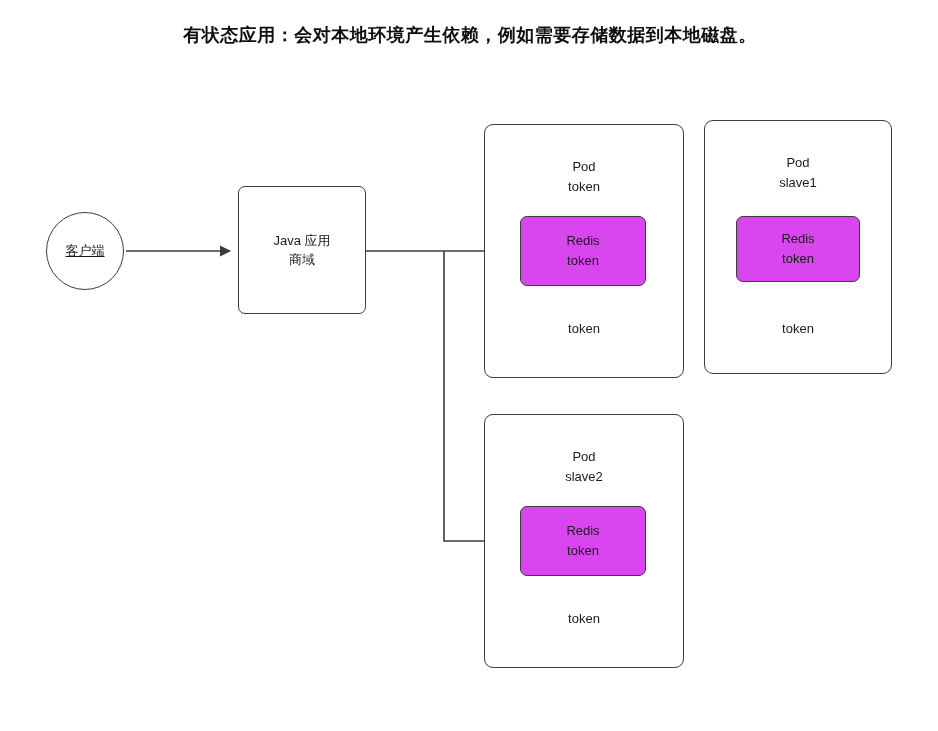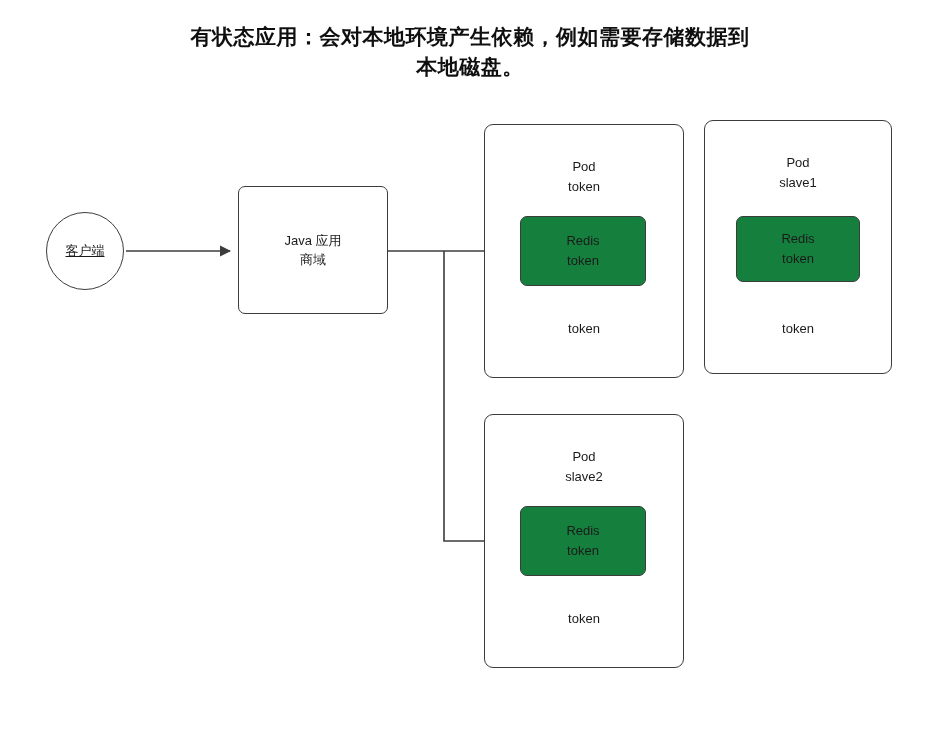--- a/index.html
+++ b/index.html
@@ -20,21 +20,21 @@
     inset: 0;
     width: 938px;
     height: 731px;
   }
   .title {
     position: absolute;
     left: 180px;
     top: 22px;
     width: 580px;
     text-align: center;
-    font-size: 21px;
+    font-size: 18px;
     font-weight: bold;
     line-height: 1.45;
     letter-spacing: 0.5px;
     color: #0f0f0f;
   }
   .node {
     position: absolute;
     box-sizing: border-box;
     background: #ffffff;
     border: 1.6px solid #3c3c3c;
@@ -51,41 +51,41 @@
     left: 46px;
     top: 212px;
     width: 78px;
     height: 78px;
     border-radius: 50%;
     text-decoration: underline;
   }
   .app {
     left: 238px;
     top: 186px;
-    width: 150px;
+    width: 128px;
     height: 128px;
     border-radius: 7px;
   }
   .pod {
     border-radius: 9px;
     justify-content: flex-start;
     padding-top: 32px;
   }
   .pod-master { left: 484px; top: 124px; width: 200px; height: 254px; }
   .pod-slave1 { left: 704px; top: 120px; width: 188px; height: 254px; }
   .pod-slave2 { left: 484px; top: 414px; width: 200px; height: 254px; }
   .pod-label {
     font-size: 13px;
     line-height: 1.55;
     color: #1a1a1a;
   }
   .redis {
     position: absolute;
     box-sizing: border-box;
-    background: #15803d;
+    background: #d946ef;
     border: 1.6px solid #3c3c3c;
     border-radius: 7px;
     display: flex;
     flex-direction: column;
     align-items: center;
     justify-content: center;
     font-size: 13px;
     line-height: 1.55;
     text-align: center;
     color: #1a1a1a;

